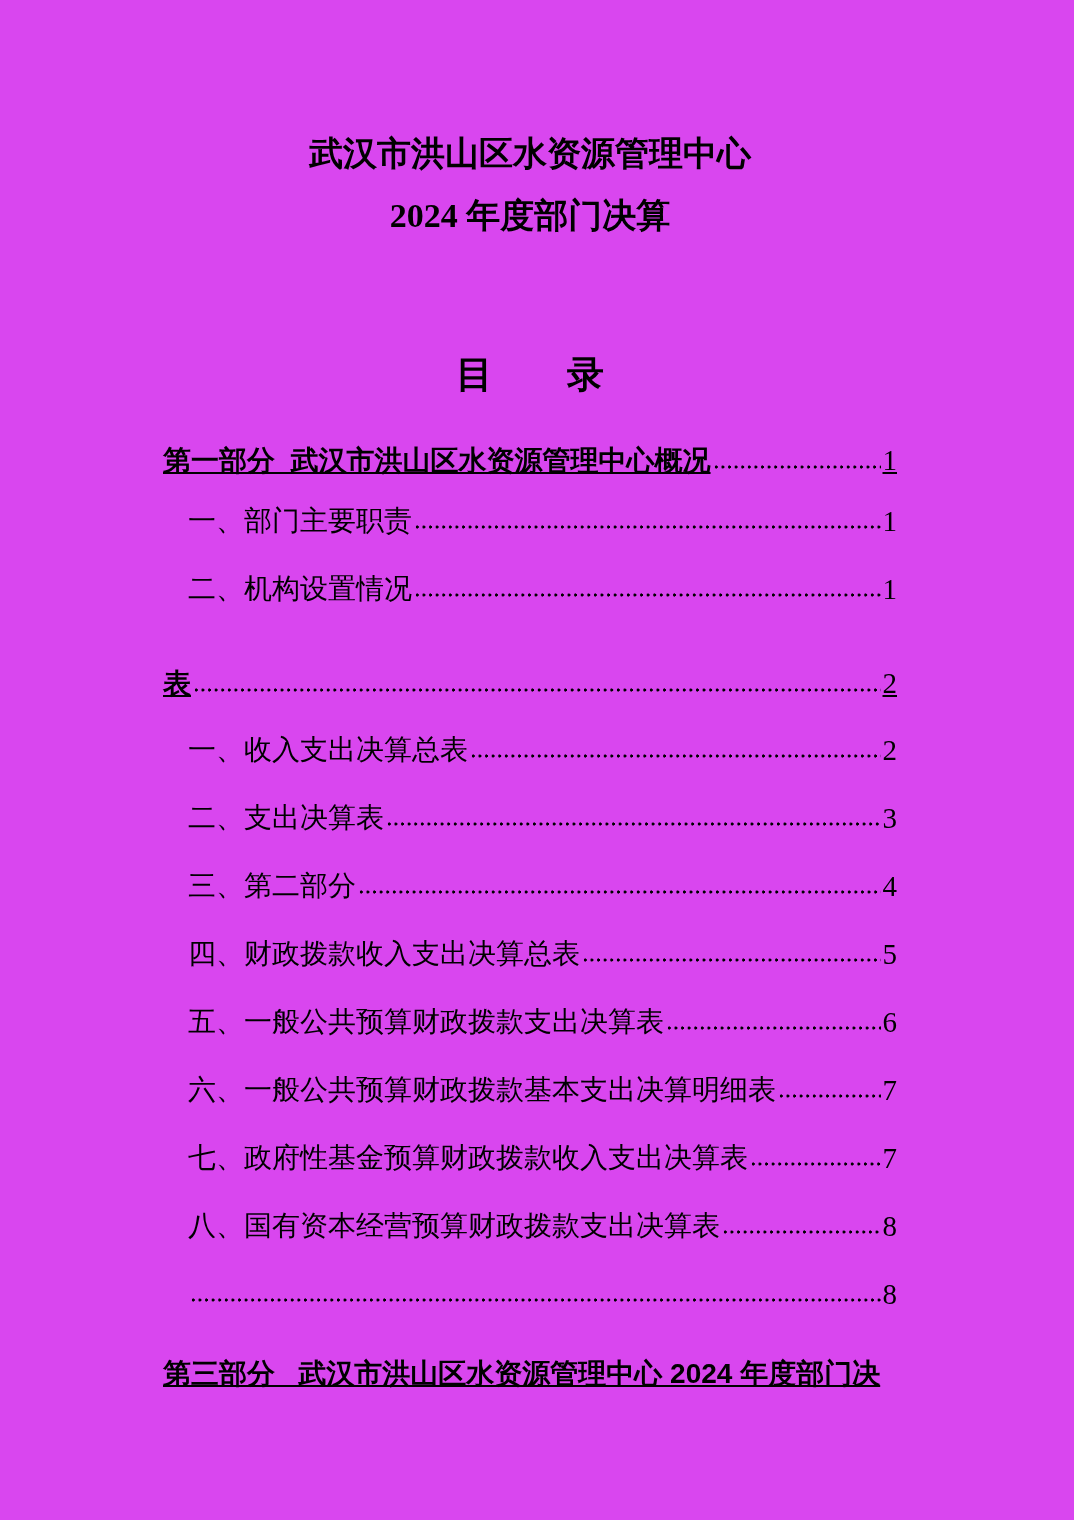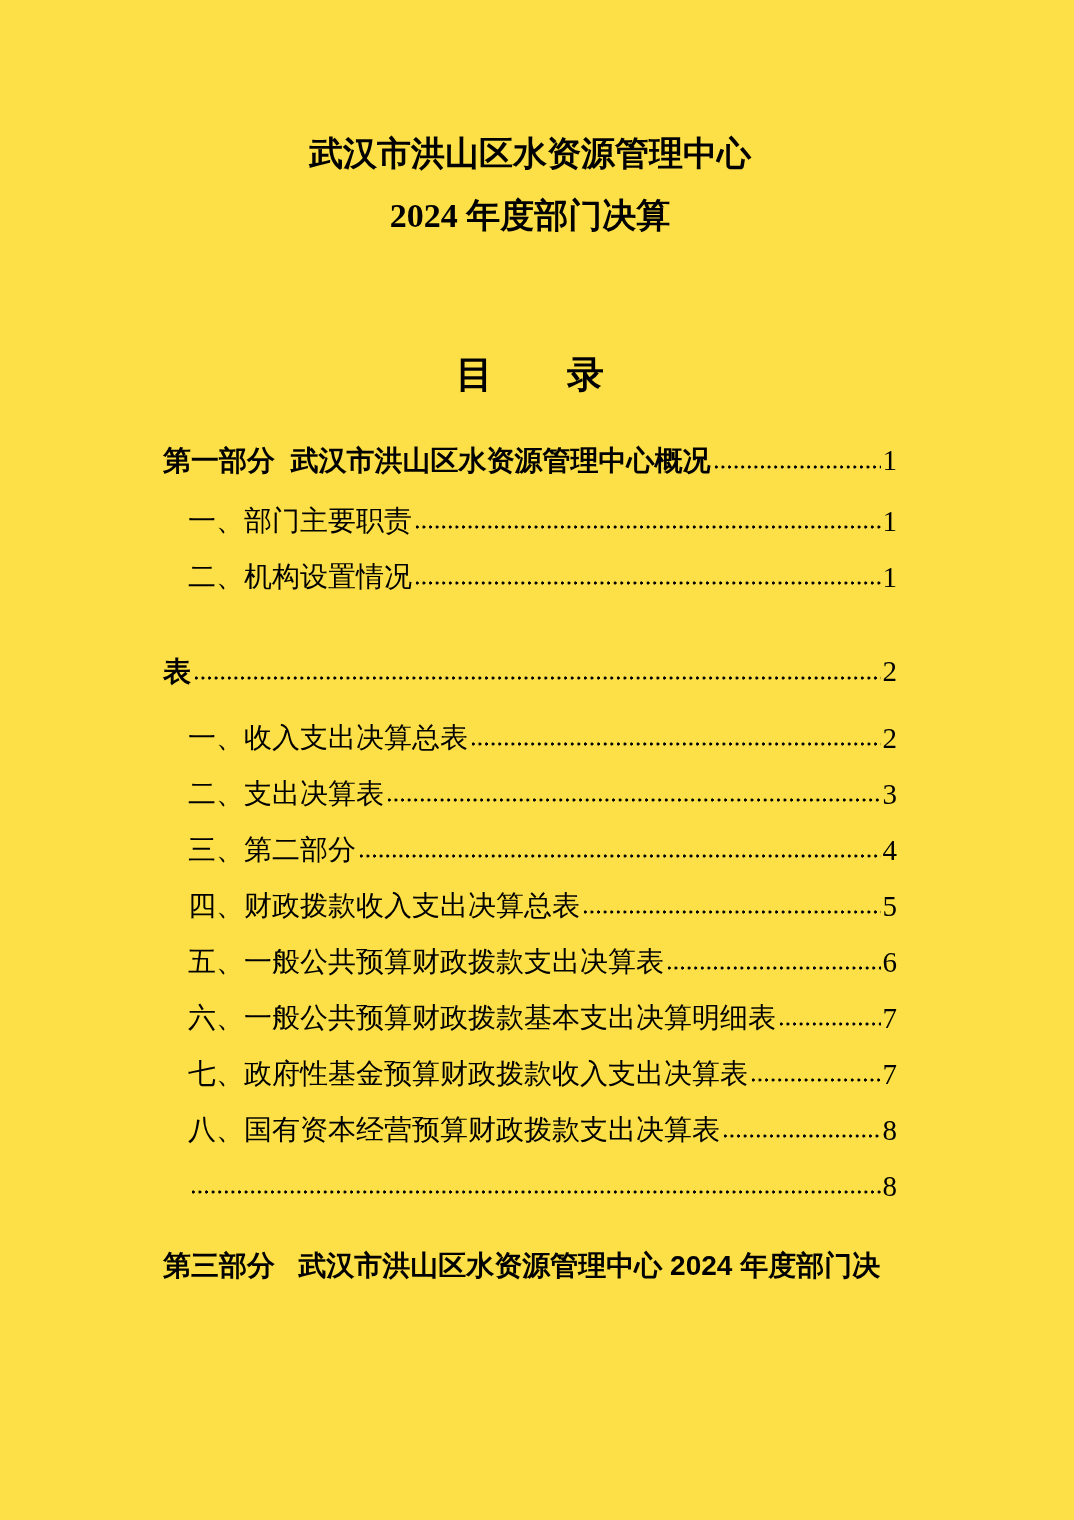--- a/index.html
+++ b/index.html
@@ -3,21 +3,21 @@
 <meta charset="utf-8">
 <style>
   html, body { margin: 0; padding: 0; background: #ffffff; }
   body { width: 1074px; height: 1520px; overflow: hidden; }
   .page {
     box-sizing: border-box;
     position: relative;
     width: 1074px;
     height: 1520px;
     padding: 132px 177px 0 163px;
-    background: #fde047;
+    background: #d946ef;
     color: #000000;
     font-family: "Liberation Serif", "DejaVu Serif", serif;
   }
   .doc-title {
     text-align: center;
     font-weight: bold;
     font-size: 34px;
     line-height: 44px;
     white-space: pre;
   }
@@ -38,27 +38,28 @@
     flex-wrap: nowrap;
   }
   .entry .label {
     flex: 0 0 auto;
     white-space: pre;
   }
   .entry.section {
     font-family: "Liberation Sans", "DejaVu Sans", sans-serif;
     font-weight: bold;
     font-size: 28px;
+    text-decoration: underline;
   }
   .entry.section .line { line-height: 65px; }
   .entry.item {
     font-size: 28px;
     font-weight: normal;
     padding-left: 25px;
-    margin-top: 14px;
+    margin-top: 26px;
     font-family: "Liberation Serif", "DejaVu Serif", serif;
   }
   .entry.item .line { line-height: 42px; }
   .dots {
     flex: 1 1 auto;
     min-width: 12px;
     align-self: flex-end;
     height: 8px;
     margin-left: 3px;
     margin-right: 2px;

